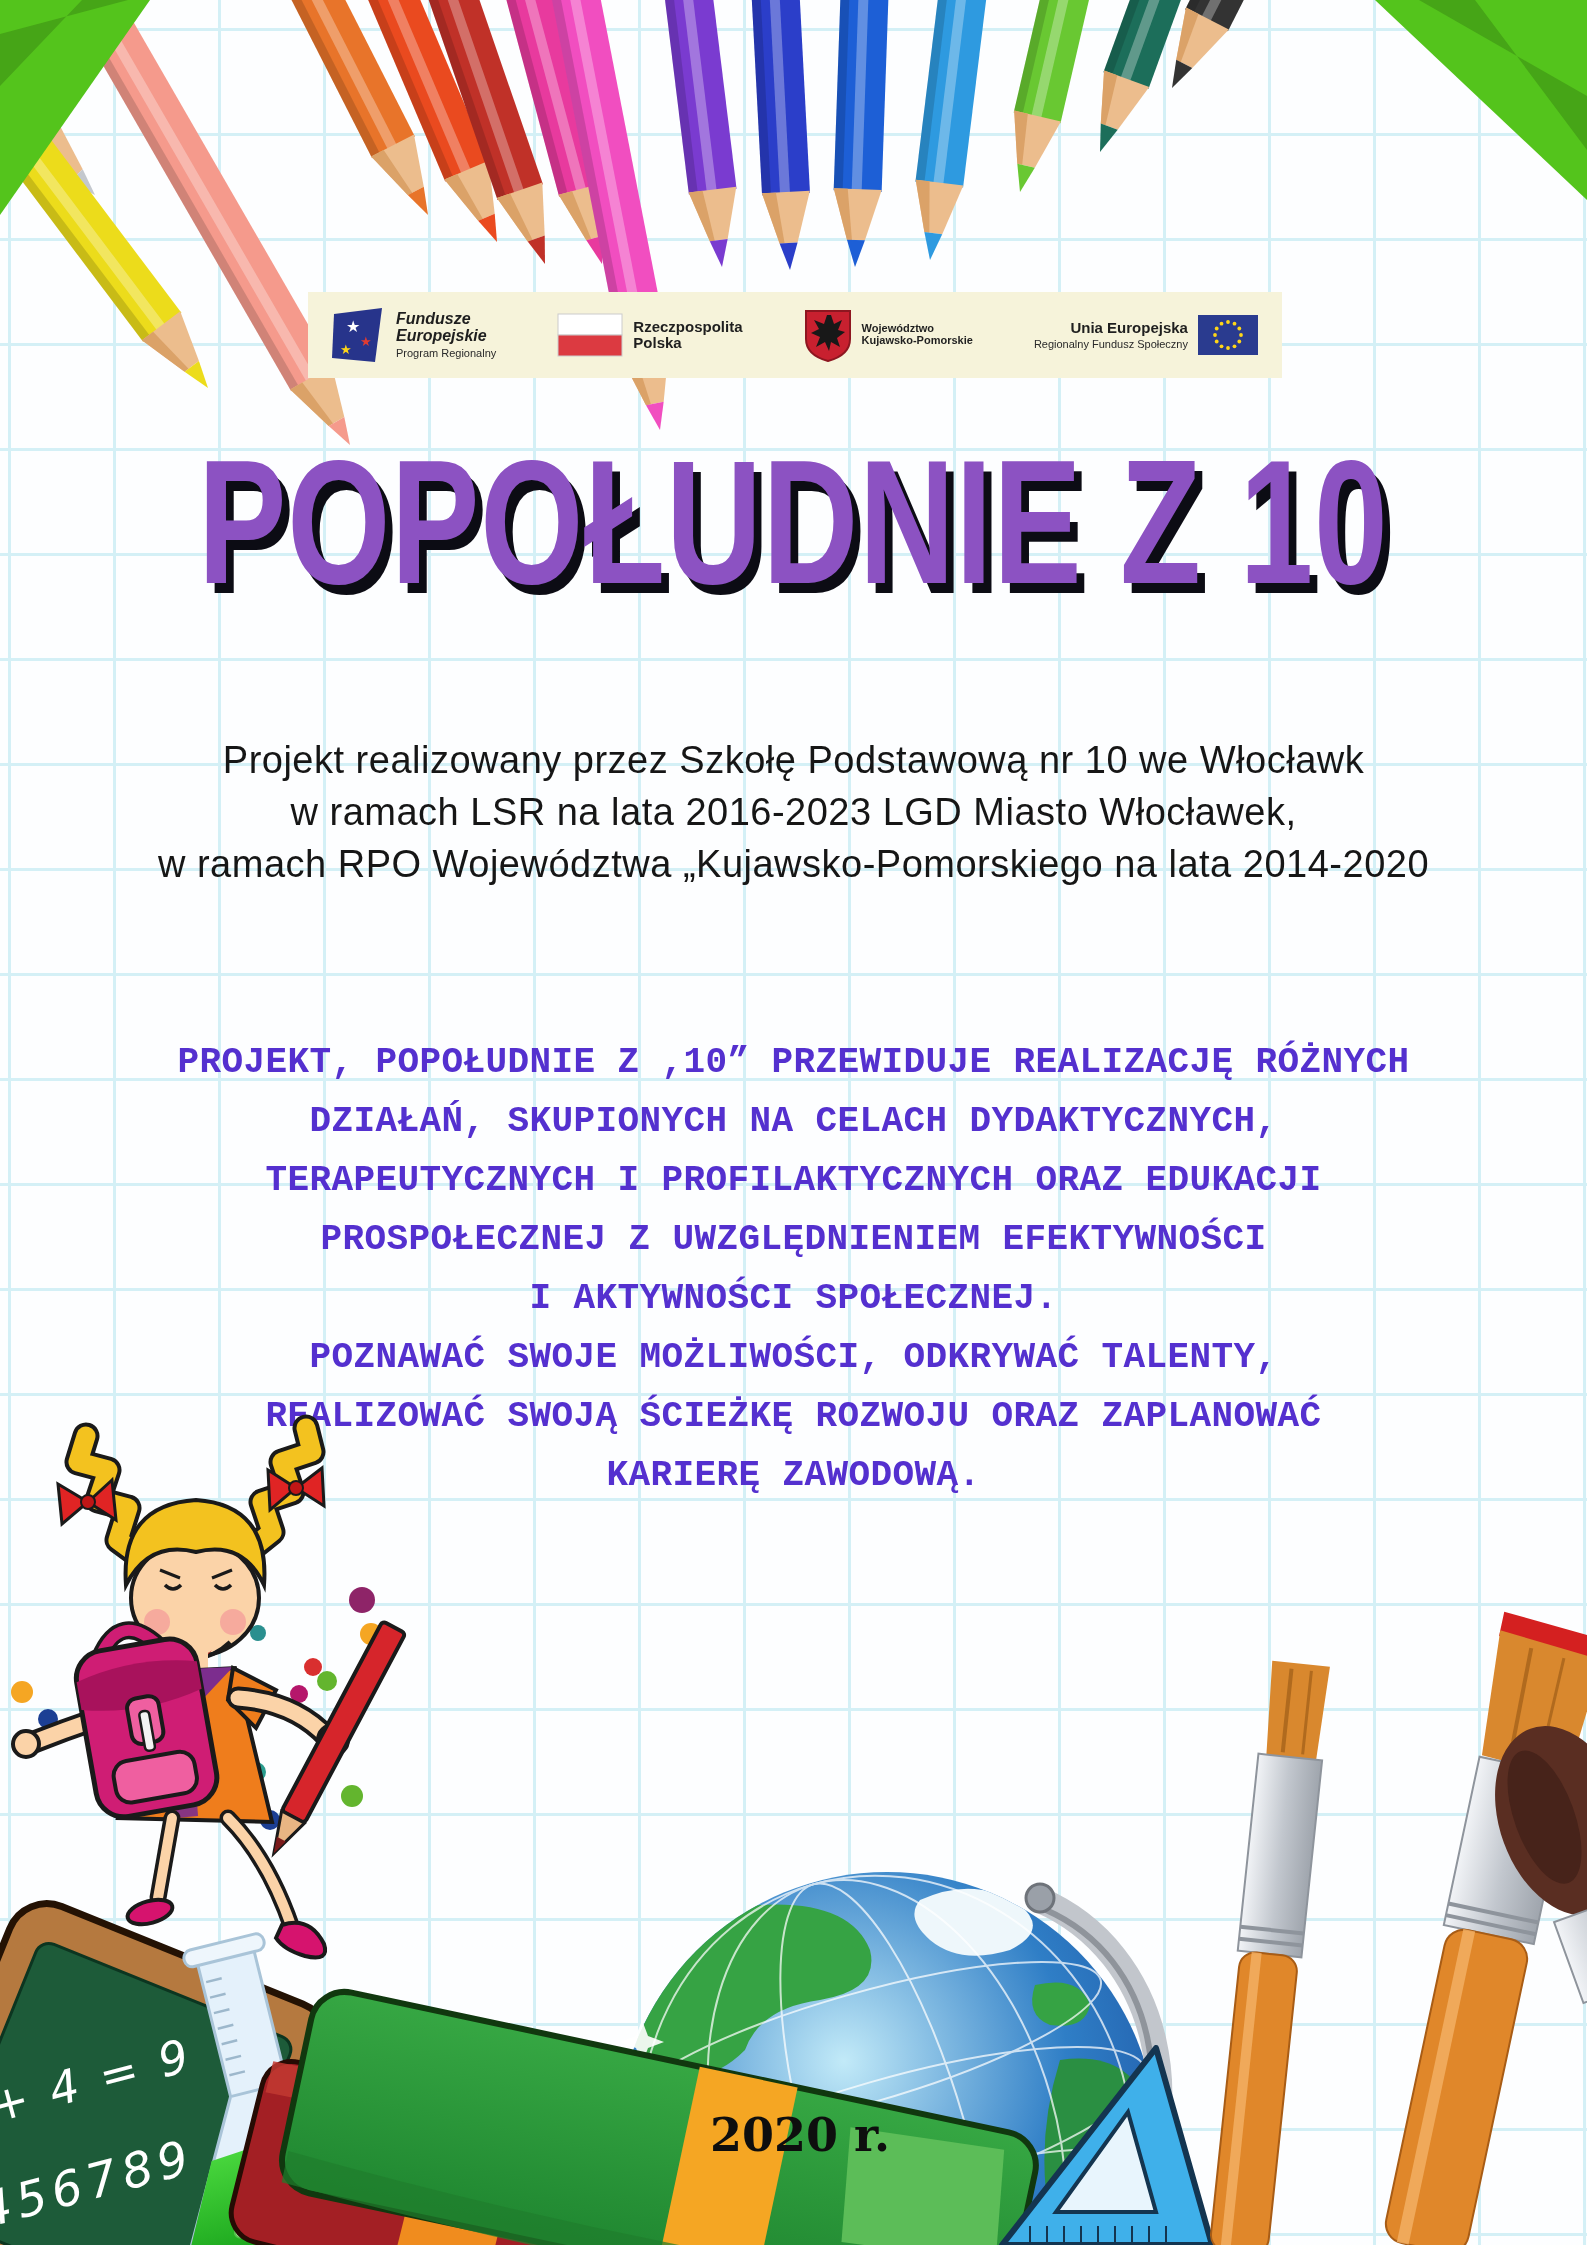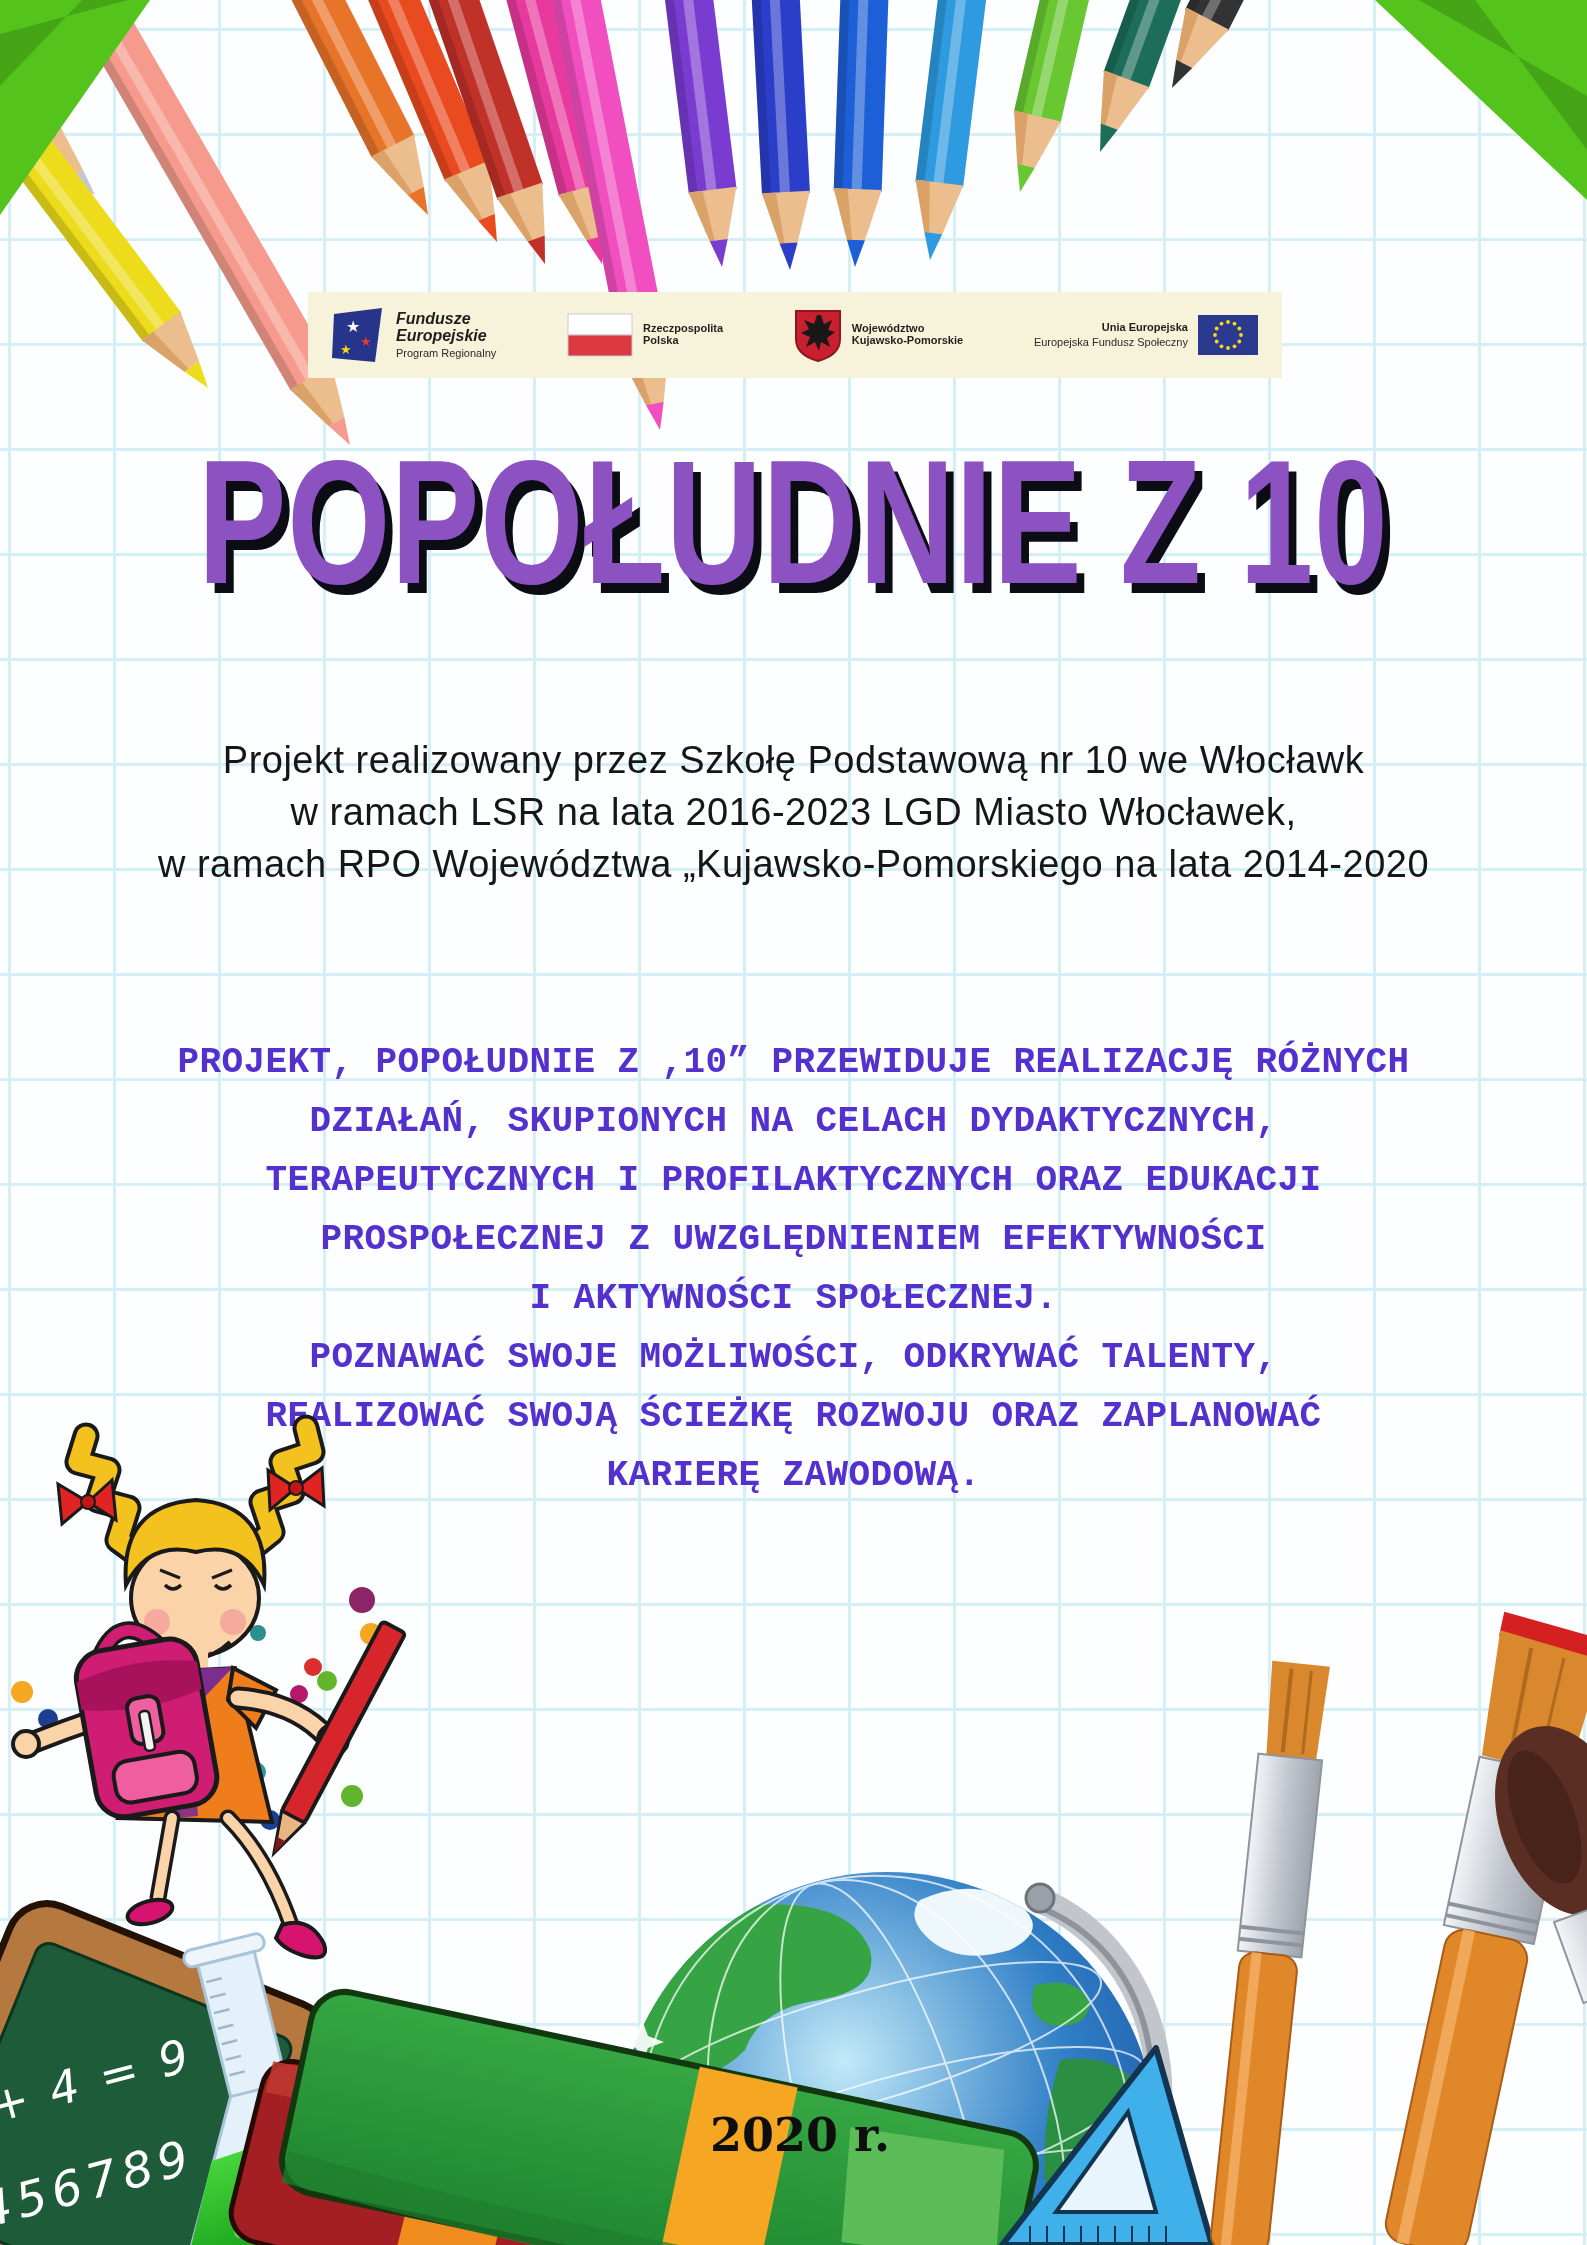--- a/index.html
+++ b/index.html
@@ -17,21 +17,21 @@
   svg{display:block;}
   
   .logo-bar{
     left:308px; top:292px; width:974px; height:86px;
     background:#f6f3da; display:flex; align-items:center;
     justify-content:space-between; padding:0 24px; box-sizing:border-box;
   }
   .logo-item{display:flex; align-items:center; gap:10px;}
   .logo-text{display:flex; flex-direction:column; line-height:1.05; color:#1f1f1f;}
   .lt-b{font-weight:bold; font-size:16px;font-style:italic;}
-  .lt-b2{font-weight:bold; font-size:11px;}
+  .lt-b2{font-weight:bold; font-size:15px;}
   .lt-s{font-size:11px; margin-top:3px; color:#2a2a2a;}
   .lt-m{font-weight:bold; font-size:11px;}
   .logo-text.right{text-align:left; align-items:flex-end;}
   
   .title-wrap{left:0; top:420px; width:100%; display:flex; justify-content:center;}
   .title{
     font-size:170px; font-weight:bold; white-space:nowrap;
     color:var(--title-purple,#8c52c2);
     transform:scale(0.78,1.04); transform-origin:center top;
     text-shadow:10px 9px 0 #0c0c14;
@@ -217,21 +217,21 @@
         <polygon points="23,8 27,8 30,17 38,13 34,23 41,25 33,31 36,40 27,35 25,44 21,35 12,40 16,30 7,26 15,22 10,13 20,17" fill="#181818"></polygon>
       </svg>
       <div class="logo-text">
         <span class="lt-m">Województwo</span>
         <span class="lt-m">Kujawsko-Pomorskie</span>
       </div>
     </div>
     <div class="logo-item">
       <div class="logo-text right">
         <span class="lt-b2">Unia Europejska</span>
-        <span class="lt-s">Europejska Fundusz Społeczny</span>
+        <span class="lt-s">Regionalny Fundusz Społeczny</span>
       </div>
       <svg width="60" height="40" viewBox="0 0 60 40">
         <rect width="60" height="40" fill="#2a3b8f"></rect>
         <g fill="#ffd617" id="eu-stars">
             <circle cx="43.0" cy="20.0" r="1.9"></circle>
             <circle cx="41.3" cy="26.5" r="1.9"></circle>
             <circle cx="36.5" cy="31.3" r="1.9"></circle>
             <circle cx="30.0" cy="33.0" r="1.9"></circle>
             <circle cx="23.5" cy="31.3" r="1.9"></circle>
             <circle cx="18.7" cy="26.5" r="1.9"></circle>

